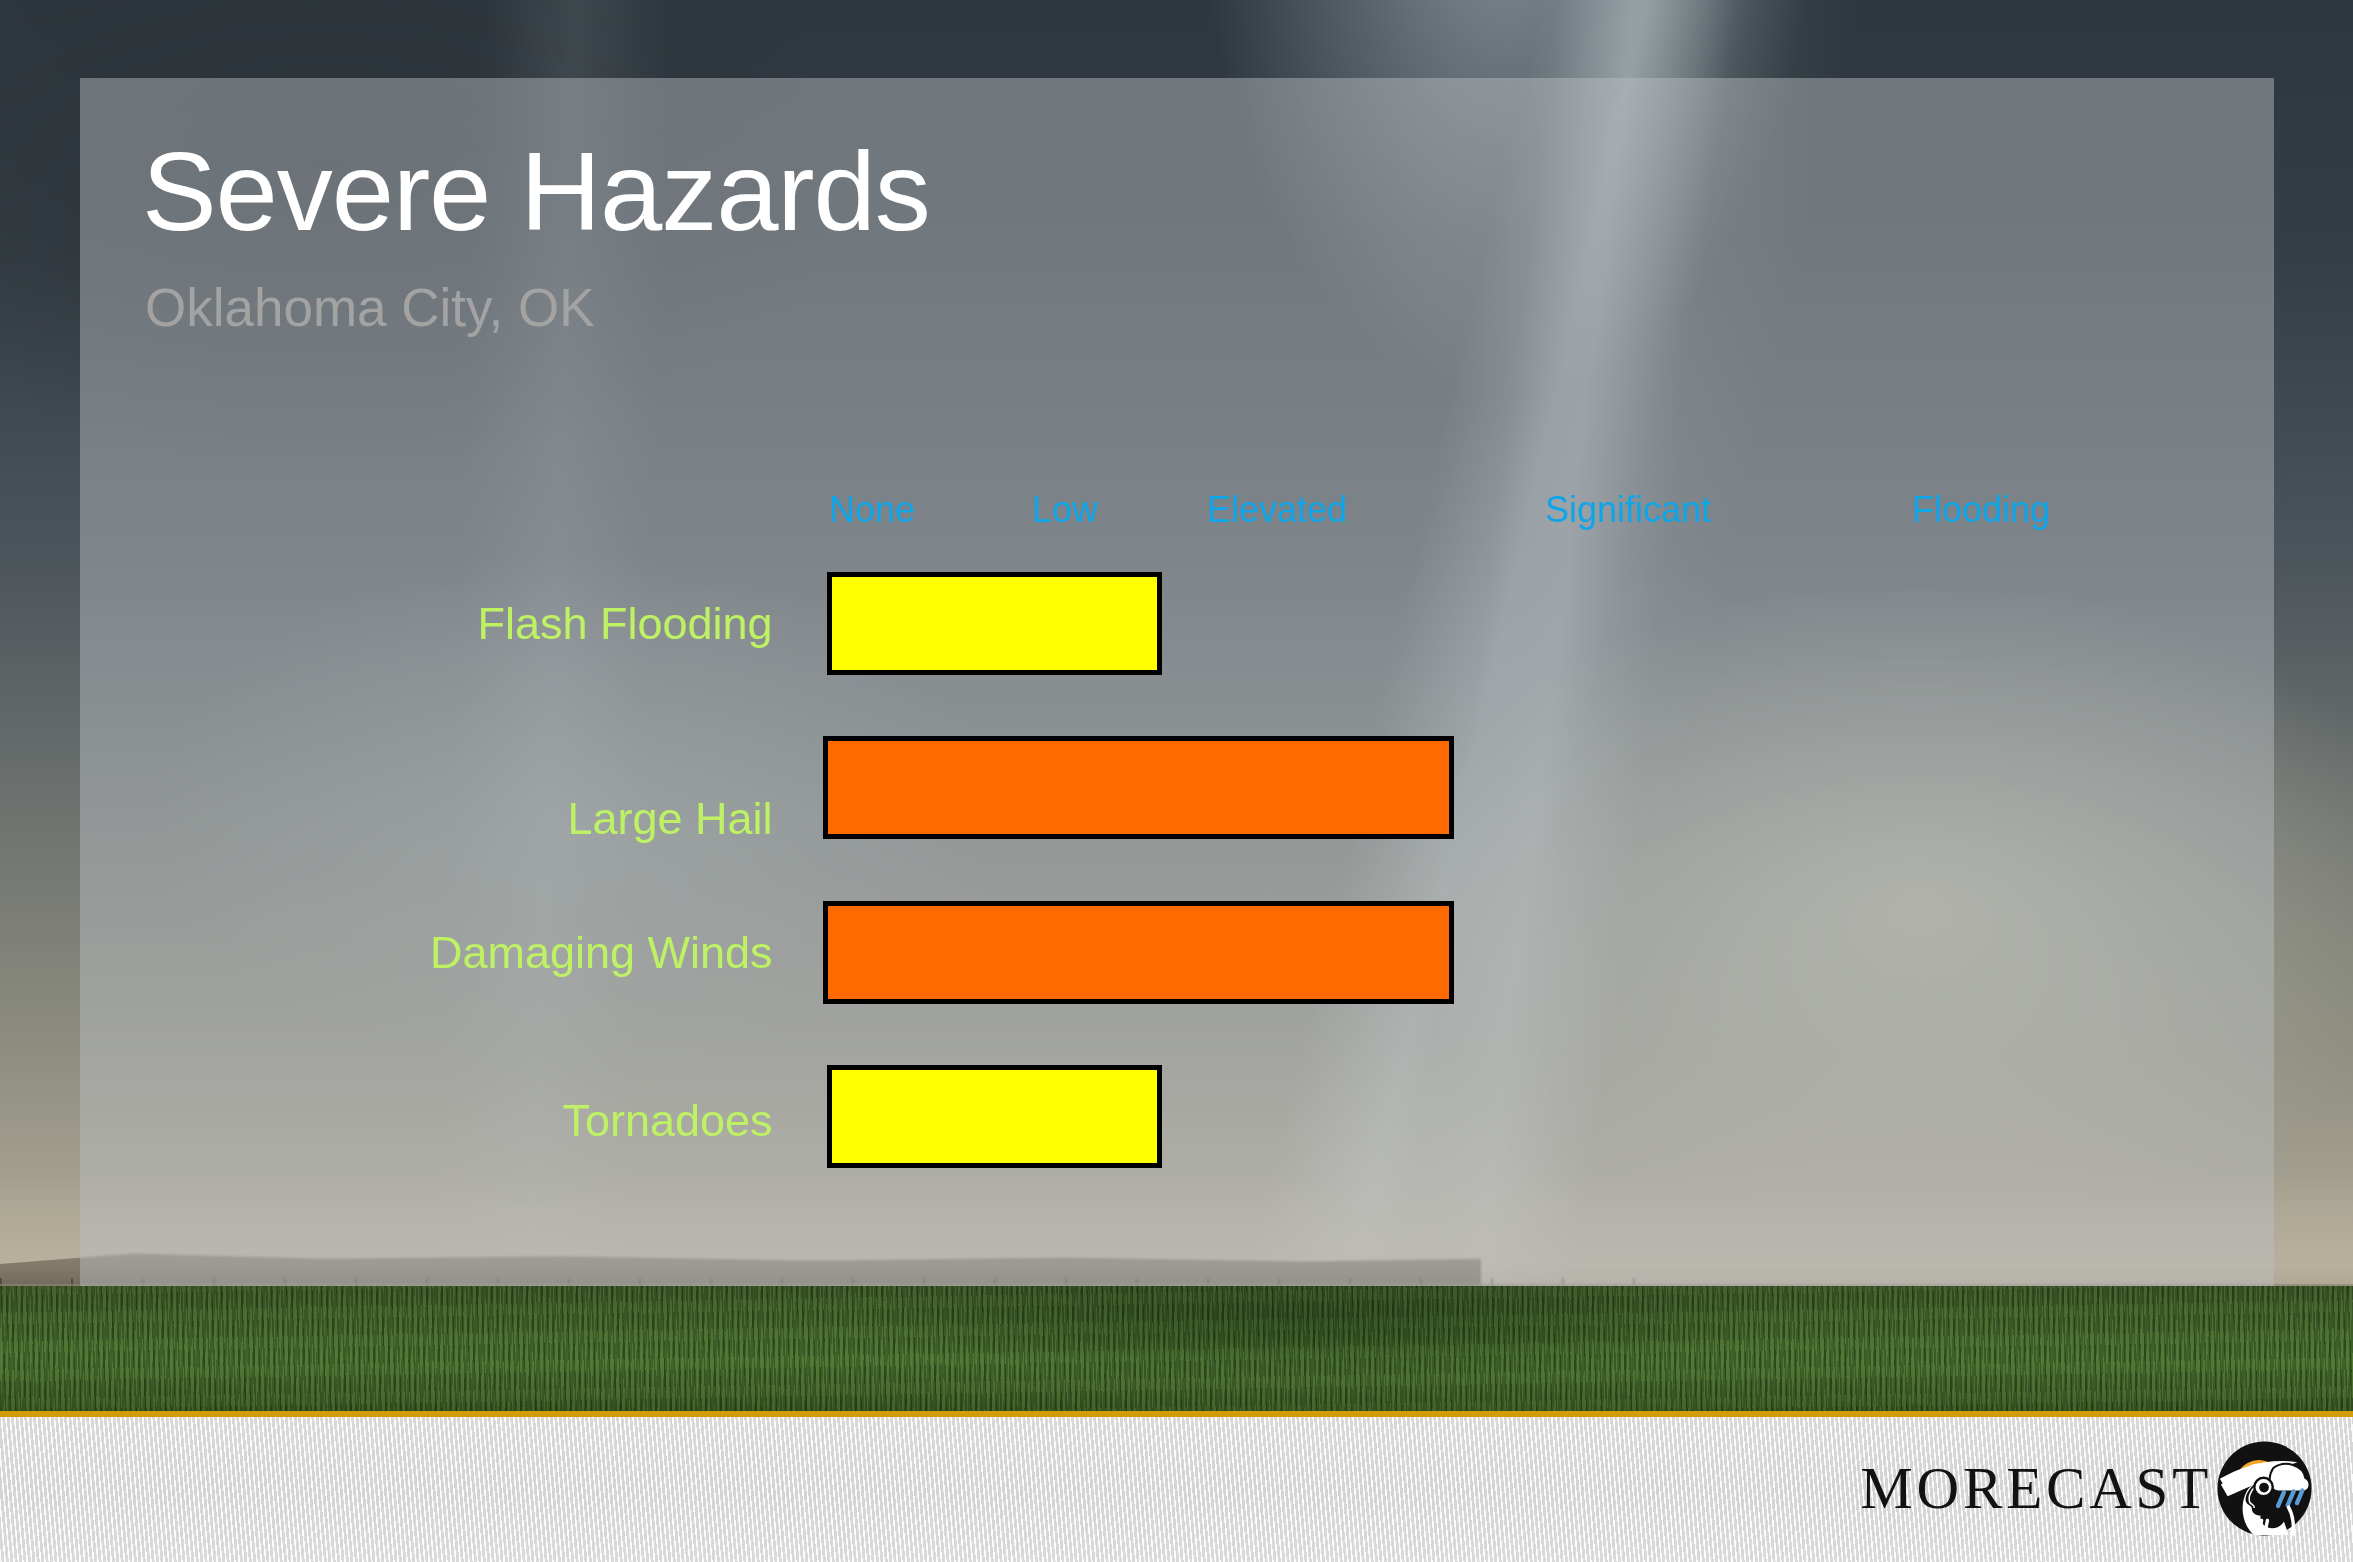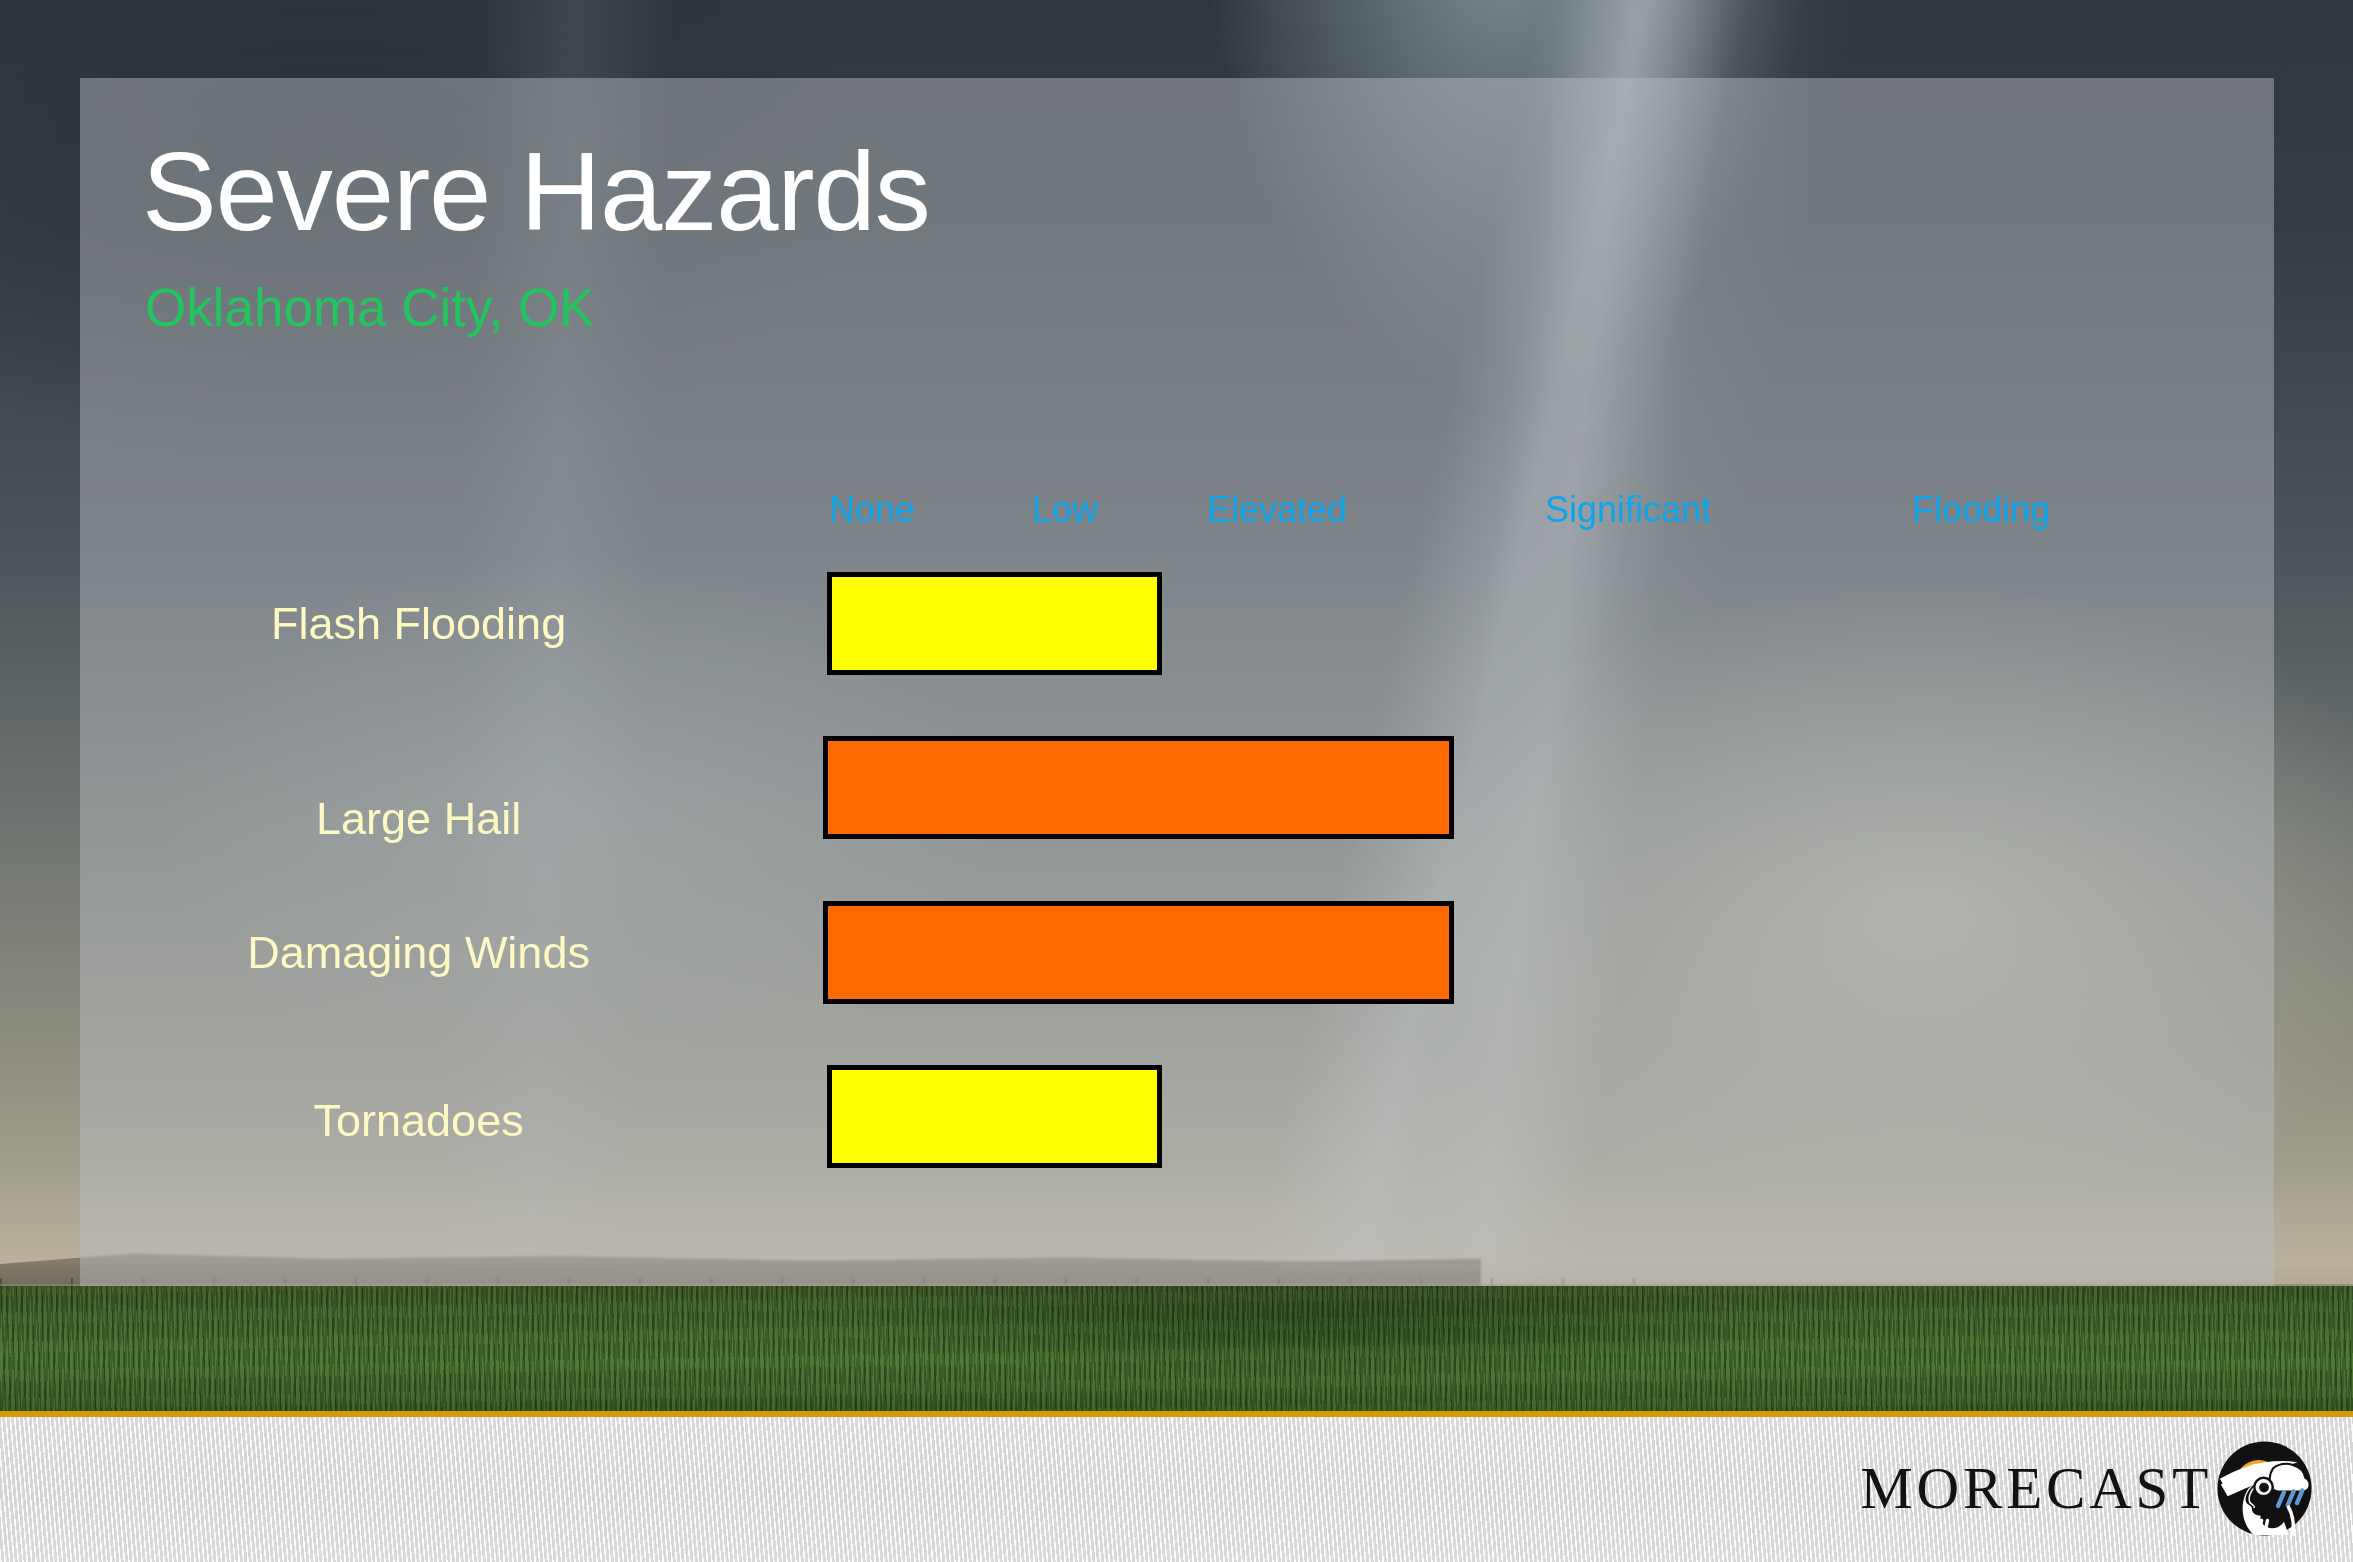--- a/index.html
+++ b/index.html
@@ -65,36 +65,36 @@
   }
 
   #title{
     position:absolute; left:62px; top:58px;
     font-size:112px; font-weight:300; letter-spacing:-1.1px;
     color:#ffffff; line-height:1;
   }
   #subtitle{
     position:absolute; left:65px; top:203px;
     font-size:53px; font-weight:300; letter-spacing:0px;
-    color:#22c55e; line-height:1;
+    color:#a3a3a3; line-height:1;
   }
 
   
   #scale-header{ position:absolute; left:0; top:406px; width:100%; height:49px; }
   .scale-label{
     position:absolute; top:8px;
     font-size:36px; font-weight:300; color:#0ea5e9;
     white-space:nowrap; line-height:1;
   }
 
   
   .row{ position:absolute; left:0; width:100%; }
   .row-label{
-    position:absolute; left:-15.4px; width:708px; text-align:center;
-    font-size:45px; font-weight:300; color:#fef9c3;
+    position:absolute; left:-15.4px; width:708px; text-align:right;
+    font-size:45px; font-weight:300; color:#bef264;
     white-space:nowrap; line-height:1;
   }
   .bar{
     position:absolute;
     border:5px solid #000000;
     box-sizing:border-box;
   }
 
   
   #goldline{

